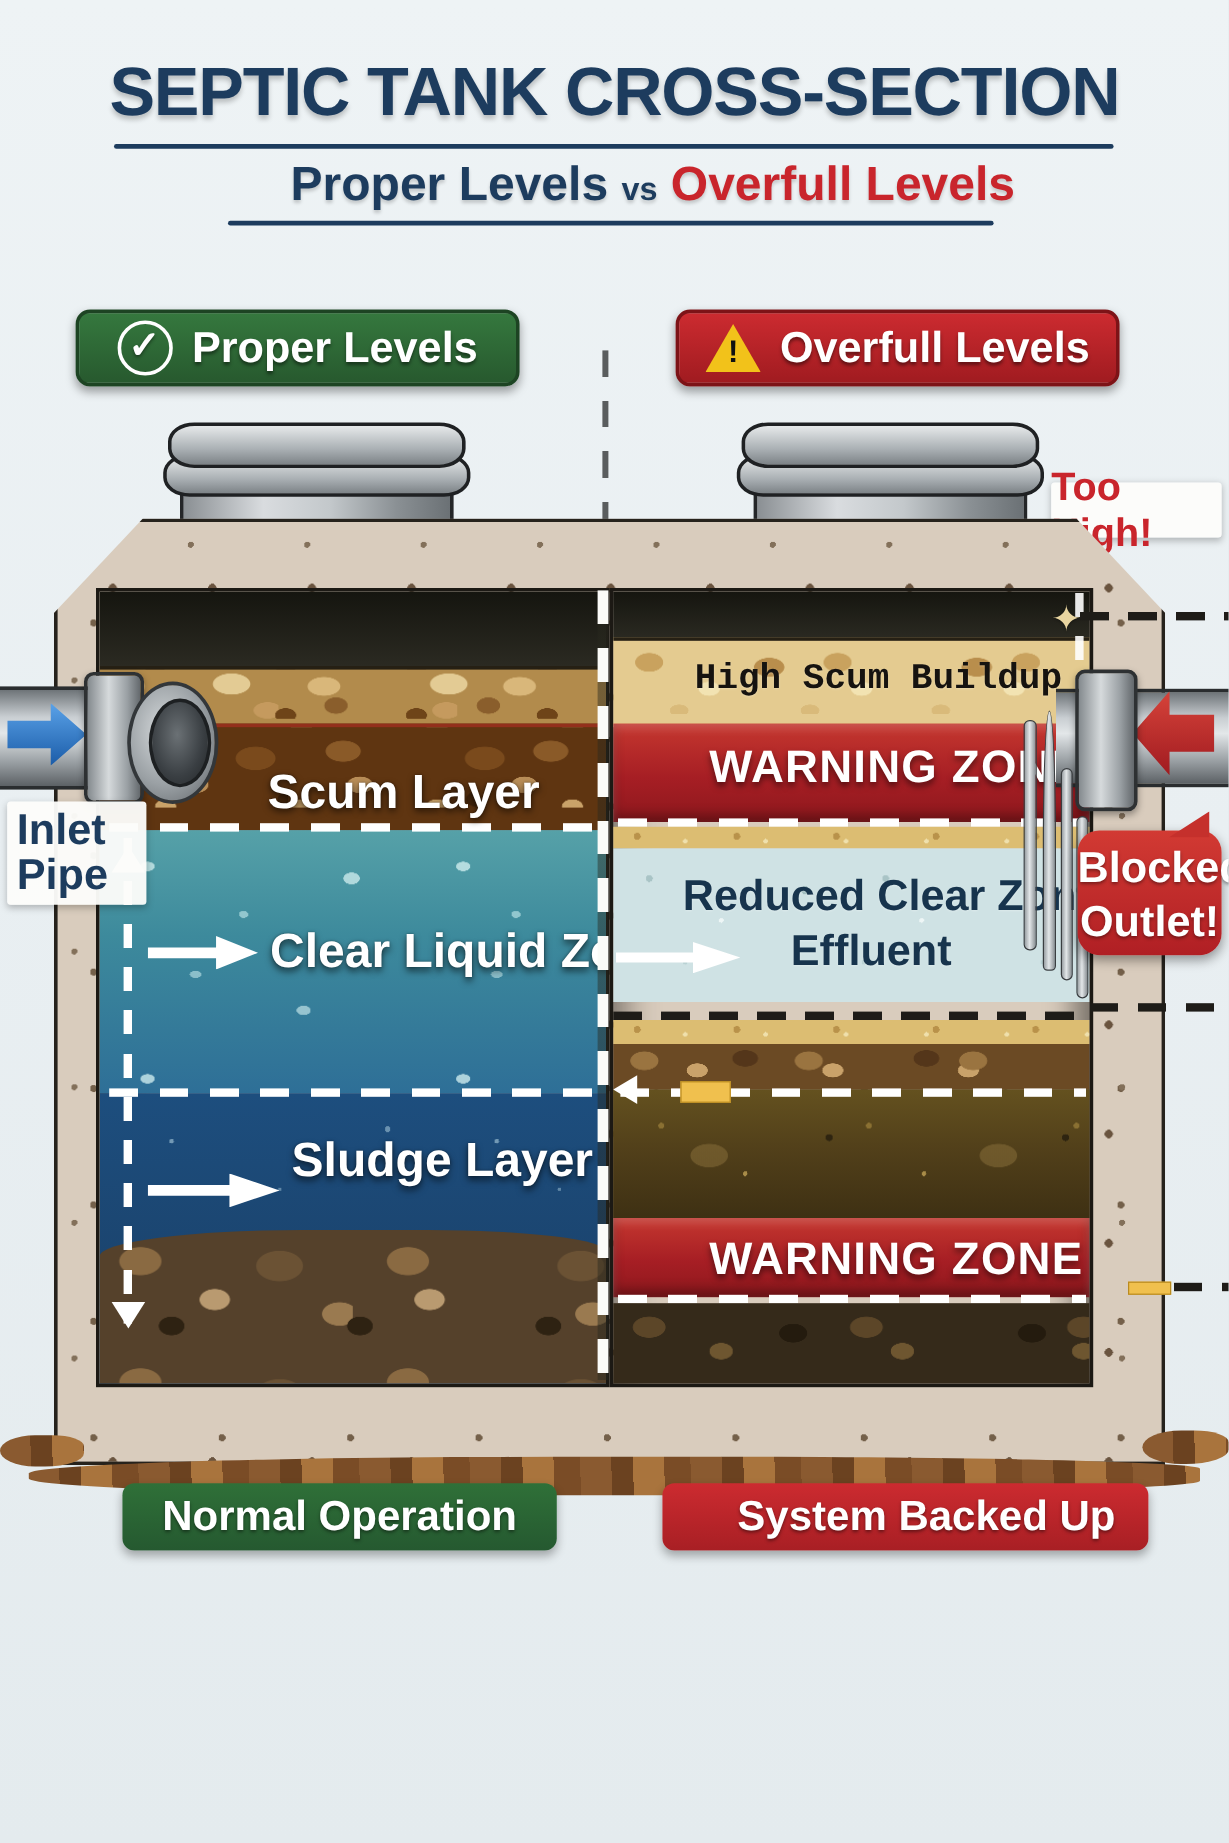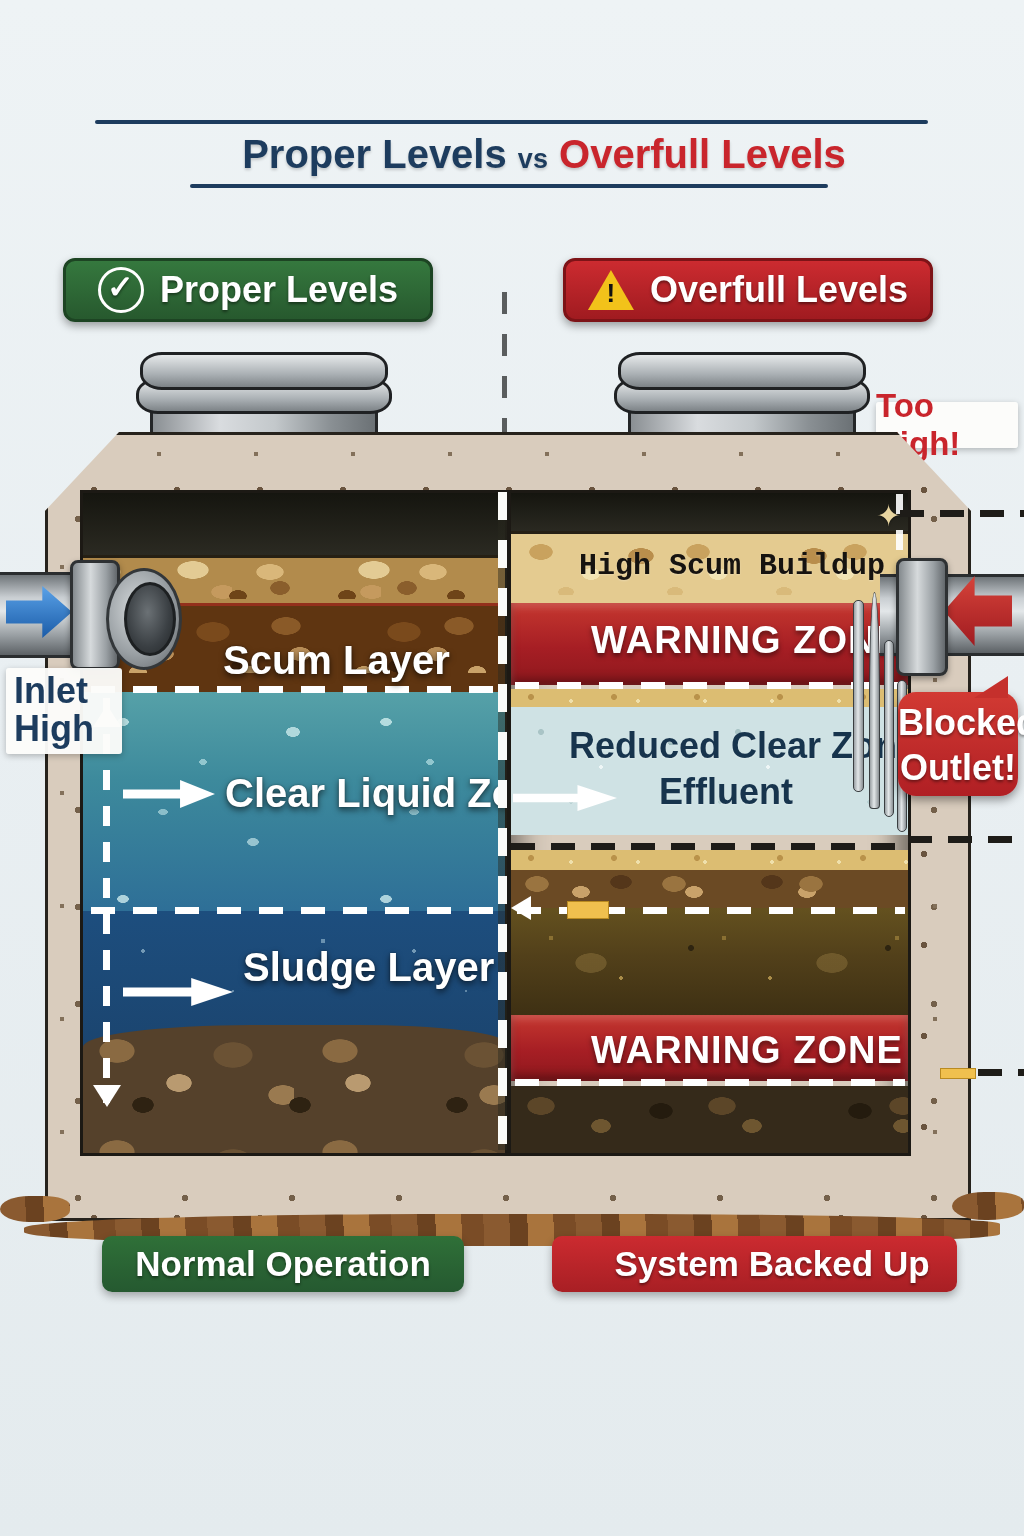--- a/index.html
+++ b/index.html
@@ -164,20 +164,21 @@
   .dirt{background:repeating-linear-gradient(88deg,#8a5a30 0 26px,#6b4220 26px 44px,#a9743d 44px 70px,#7a4c26 70px 92px);
     border-radius:45% 40% 50% 45%/14px 10px 12px 14px;filter:blur(.4px);}
   .star4{color:#e8d5a0;font-size:30px;text-shadow:0 1px 2px rgba(0,0,0,.4);}
   .ytick{background:#f0c04e;border:1px solid #b98a20;}
 </style>
 </head>
 <body>
 
 <div id="stage">
 
+  <div class="abs title" style="top:44px;left:0;">SEPTIC TANK CROSS-SECTION</div>
   <div class="abs rule" style="left:95px;top:120px;width:833px;"></div>
   <div class="abs subtitle" style="top:132px;left:0;padding-left:32px;">
     <span>Proper Levels</span>
     <span class="vs">vs</span>
     <span class="red">Overfull Levels</span>
   </div>
   <div class="abs rule" style="left:190px;top:184px;width:638px;"></div>
 
   <div class="abs badge green" style="left:63px;top:258px;width:364px;height:58px;">
     <span class="chk"></span>
@@ -269,21 +270,21 @@
   <div class="abs ytick" style="left:940px;top:1068px;width:34px;height:9px;"></div>
   <div class="abs hdash-k" style="left:978px;top:1069px;width:46px;"></div>
 
   <div class="abs pipe" style="left:0;top:572px;width:84px;height:80px;"></div>
   <div class="abs arrow-blue" style="left:6px;top:586px;width:66px;height:52px;"></div>
   <div class="abs flange" style="left:70px;top:560px;width:44px;height:104px;"></div>
   <div class="abs opening-outer" style="left:106px;top:568px;width:70px;height:96px;"></div>
   <div class="abs opening-inner" style="left:124px;top:582px;width:46px;height:68px;"></div>
   <div class="abs whitebox" style="left:6px;top:668px;width:108px;height:82px;padding:4px 0 0 8px;">
     <div class="inletlbl">Inlet</div>
-    <div class="inletlbl">High</div>
+    <div class="inletlbl">Pipe</div>
   </div>
 
   <div class="abs pipe" style="left:880px;top:574px;width:144px;height:76px;"></div>
   <div class="abs arrow-red-l" style="left:944px;top:576px;width:68px;height:70px;"></div>
   <div class="abs flange" style="left:896px;top:558px;width:46px;height:112px;"></div>
 
   <div class="abs probe" style="left:853px;top:600px;width:9px;height:190px;"></div>
   <div class="abs probe" style="left:869px;top:592px;width:9px;height:215px;border-radius:50% 50% 4px 4px;"></div>
   <div class="abs probe" style="left:884px;top:640px;width:8px;height:175px;"></div>
   <div class="abs probe" style="left:897px;top:680px;width:8px;height:150px;"></div>

